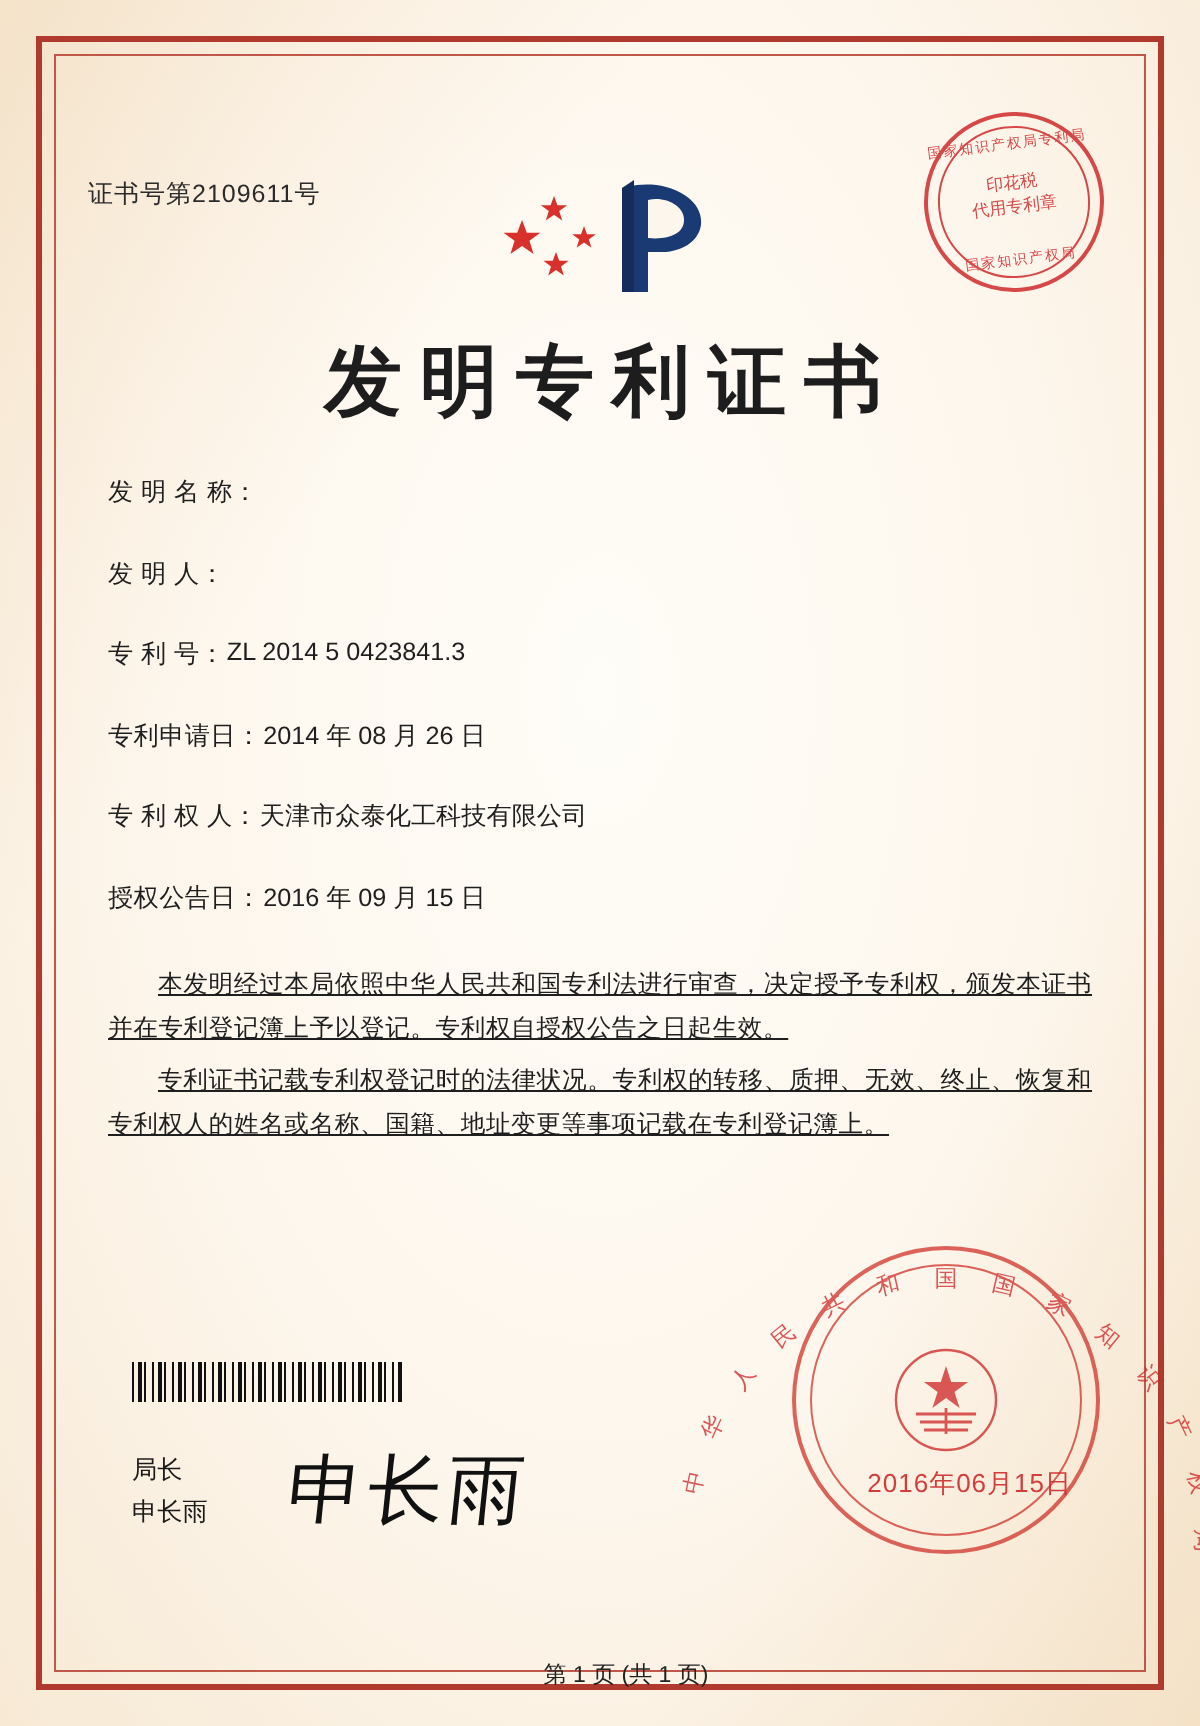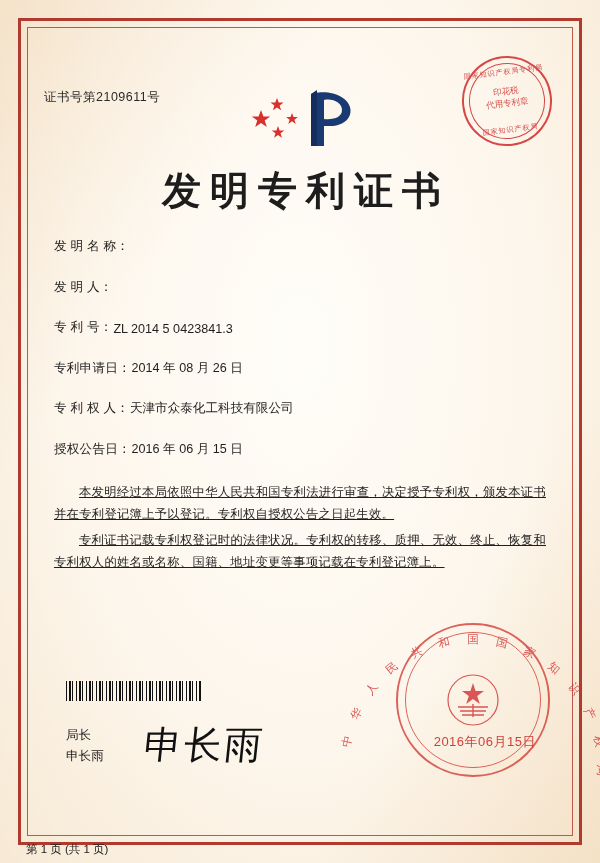--- a/index.html
+++ b/index.html
@@ -138,21 +138,21 @@
     position: absolute;
     left: 20px;
     right: 20px;
     top: 204px;
     font-size: 12.6px;
     color: #1f1f1f;
     font-family: "Liberation Sans", sans-serif;
   }
   .field-row {
     display: flex;
-    align-items: flex-end;
+    align-items: flex-start;
     margin-bottom: 23.5px;
     white-space: nowrap;
   }
   .field-label {
     flex: 0 0 auto;
     letter-spacing: 0.2px;
   }
   .field-sep { flex: 0 0 auto; padding: 0 1px 0 0; }
   .field-value {
     flex: 1 1 auto;
@@ -261,21 +261,22 @@
     color: #cf2b2b;
     font-family: "Liberation Sans", sans-serif;
     opacity: 0.9;
     letter-spacing: 0.5px;
   }
 
   
   .footer {
     position: absolute;
     left: 0; right: 0;
-    bottom: 6px;
+    bottom: 18px;
+    text-align: center;
     font-size: 11.5px;
     color: #222;
     font-family: "Liberation Sans", sans-serif;
     padding-left: 26px;
   }
 </style>
 </head>
 <body>
 
 <div class="page">
@@ -339,21 +340,21 @@
         <span class="field-value">2014 年 08 月 26 日</span>
       </div>
       <div class="field-row">
         <span class="field-label">专 利 权 人</span>
         <span class="field-sep">：</span>
         <span class="field-value">天津市众泰化工科技有限公司</span>
       </div>
       <div class="field-row">
         <span class="field-label">授权公告日</span>
         <span class="field-sep">：</span>
-        <span class="field-value">2016 年 06 月 15 日</span>
+        <span class="field-value">2016 年 09 月 15 日</span>
       </div>
     </div>
 
     <div class="body-text">
       <p>本发明经过本局依照中华人民共和国专利法进行审查，决定授予专利权，颁发本证书并在专利登记簿上予以登记。专利权自授权公告之日起生效。</p>
       <p>专利证书记载专利权登记时的法律状况。专利权的转移、质押、无效、终止、恢复和专利权人的姓名或名称、国籍、地址变更等事项记载在专利登记簿上。</p>
     </div>
 
     <div class="barcode"></div>
 

